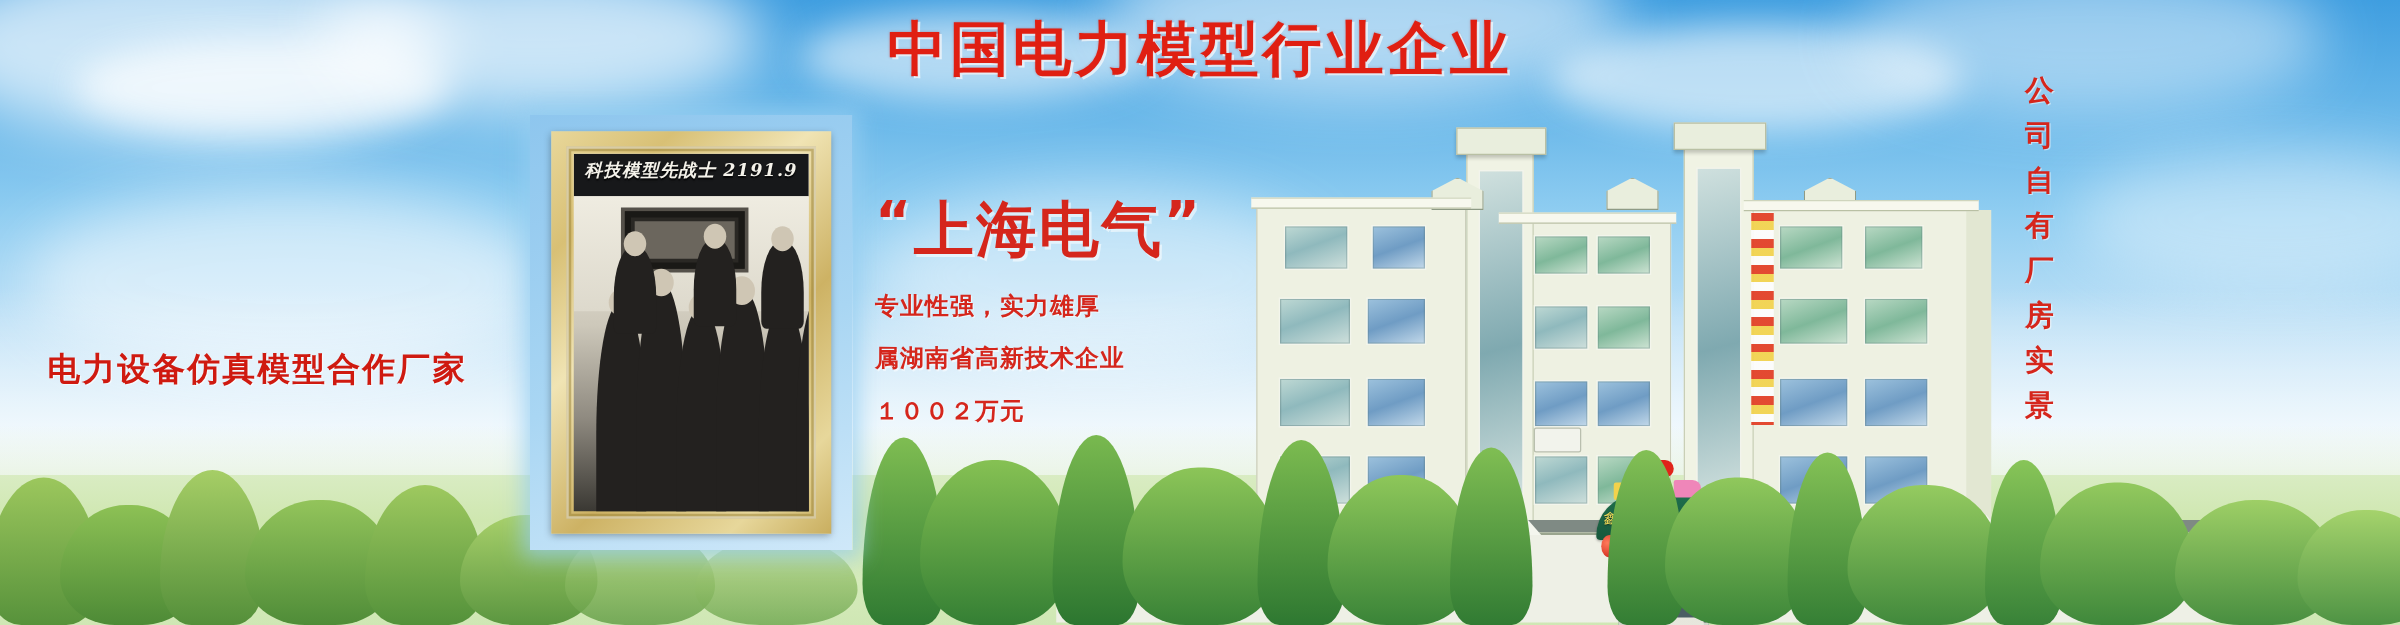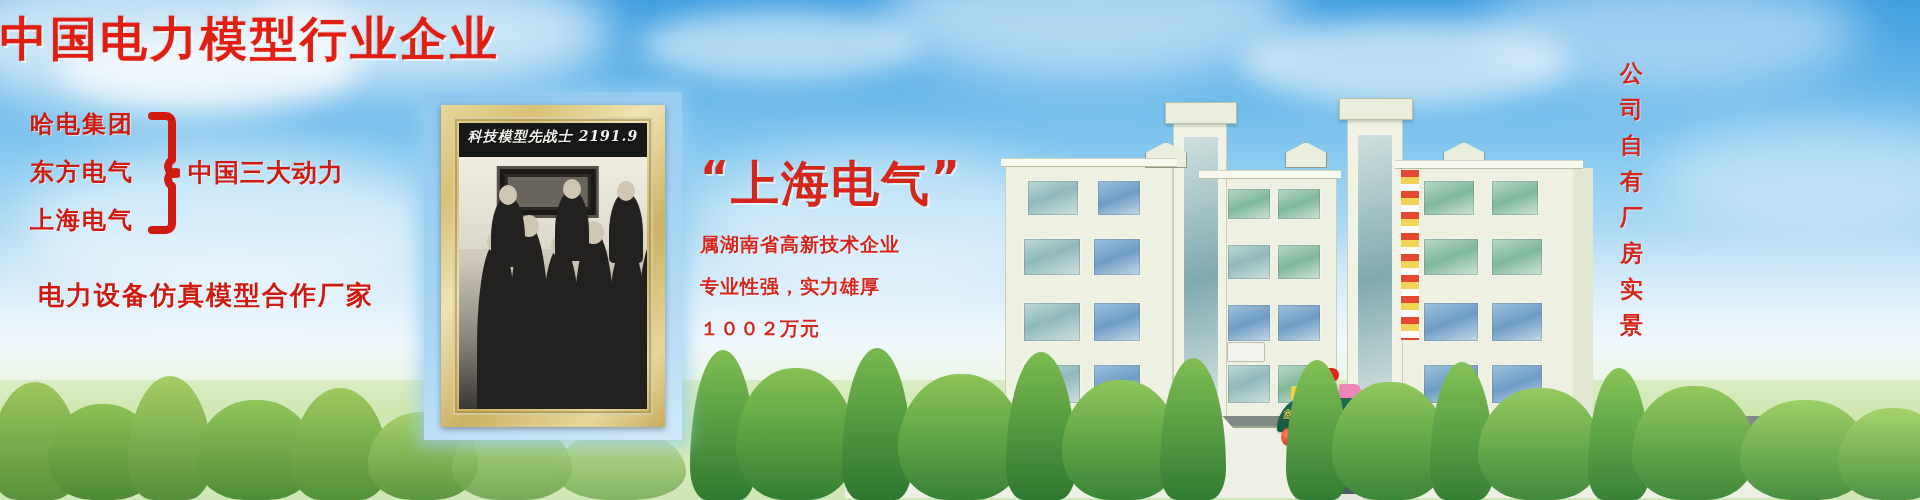--- a/index.html
+++ b/index.html
@@ -53,21 +53,21 @@
   .gate-arch{position:absolute;background:linear-gradient(to bottom,#1f6e4c,#17583c);border-radius:60px 60px 6px 6px;box-shadow:0 1px 2px rgba(0,0,0,.3);}
   .gate-text{position:absolute;color:#ffe25a;font-size:11px;letter-spacing:1px;white-space:nowrap;text-shadow:0 1px 1px rgba(0,0,0,.5);}
   .lantern{position:absolute;width:14px;height:18px;border-radius:50%;background:radial-gradient(circle at 35% 35%,#ff7b5a,#cc1f17);}
   .flag{position:absolute;width:22px;height:14px;border-radius:2px 8px 8px 2px;}
   .banner-strip{position:absolute;width:18px;background:repeating-linear-gradient(to bottom,#e23b22 0 7px,#f2d24b 7px 14px,#fdfdfd 14px 21px);opacity:.92;}
   .ac-unit{position:absolute;background:#f2f3ec;border:1px solid #b9bfae;border-radius:2px;}
   .path{position:absolute;background:linear-gradient(to bottom,#e6e6dc,#f2f2ea);}
 
   
   #title{
-    position:absolute;left:0;right:0;top:8px;text-align:left;
+    position:absolute;left:0;right:0;top:8px;text-align:center;
     font-family:"DejaVu Sans","Liberation Sans",sans-serif;
     font-weight:bold;font-size:47px;letter-spacing:3px;
     color:#e01f12;
     text-shadow:2px 2px 0 rgba(255,255,255,.65), 0 0 2px rgba(180,0,0,.35);
   }
 
   
   #leftblock{position:absolute;left:30px;top:108px;width:360px;color:#cf1a10;}
   .three{display:flex;align-items:center;}
   .three-col{display:flex;flex-direction:column;gap:16px;}
@@ -245,35 +245,20 @@
     <div class="tree cypress" style="left:1430px;width:64px;height:138px;background:linear-gradient(to bottom,#85c256,#357f35);"></div>
     <div class="tree" style="left:1478px;width:124px;height:112px;background:linear-gradient(to bottom,#95cb60,#41893c);"></div>
     <div class="tree cypress" style="left:1588px;width:62px;height:132px;background:linear-gradient(to bottom,#88c558,#388238);"></div>
     <div class="tree" style="left:1632px;width:124px;height:114px;background:linear-gradient(to bottom,#93c95e,#3f883b);"></div>
     <div class="tree" style="left:1740px;width:130px;height:100px;background:linear-gradient(to bottom,#9ecf66,#488e40);"></div>
     <div class="tree" style="left:1838px;width:110px;height:92px;background:linear-gradient(to bottom,#a5d36c,#4e9344);"></div>
   </div>
 
   <div id="title">中国电力模型行业企业</div>
 
-  <div id="leftblock">
-    <div class="three">
-      <div class="three-col">
-        <div class="three-item">哈电集团</div>
-        <div class="three-item">东方电气</div>
-        <div class="three-item">上海电气</div>
-      </div>
-      <div class="brace">
-        <svg width="34" height="122" viewBox="0 0 34 122" aria-hidden="true">
-          <path d="M6 4 h14 a6 6 0 0 1 6 6 v38 a7 7 0 0 0 7 13 a7 7 0 0 0 -7 13 v38 a6 6 0 0 1 -6 6 h-14" fill="none" stroke="#cf1a10" stroke-width="8" stroke-linecap="round" stroke-linejoin="round"></path>
-        </svg>
-      </div>
-      <div class="three-label">中国三大动力</div>
-    </div>
-  </div>
   <div id="leftcaption">电力设备仿真模型合作厂家</div>
 
   <div id="photo-wrap">
     <div class="photo-glow"></div>
     <div class="photo-frame">
       <div class="photo-frame-inner"></div>
       <div class="photo-img">
         <div class="photo-top-bar"></div>
         <div class="photo-caption">科技模型先战士  2191.9</div>
         <div class="photo-wall"></div>
@@ -300,22 +285,22 @@
         <div class="person" style="left:150px;top:70px;width:34px;height:70px;"></div>
         <div class="head" style="left:158px;top:58px;width:18px;height:20px;"></div>
       </div>
     </div>
   </div>
 
   <div id="midblock">
     <div id="quote">
       <span class="qm">“</span><span>上海电气</span><span class="qm">”</span>
     </div>
+    <div class="midline">专业性强，实力雄厚</div>
     <div class="midline">属湖南省高新技术企业</div>
-    <div class="midline">专业性强，实力雄厚</div>
     <div class="midline">１００２万元</div>
   </div>
 
   <div id="rightblock">
     <span>公</span>
     <span>司</span>
     <span>自</span>
     <span>有</span>
     <span>厂</span>
     <span>房</span>

